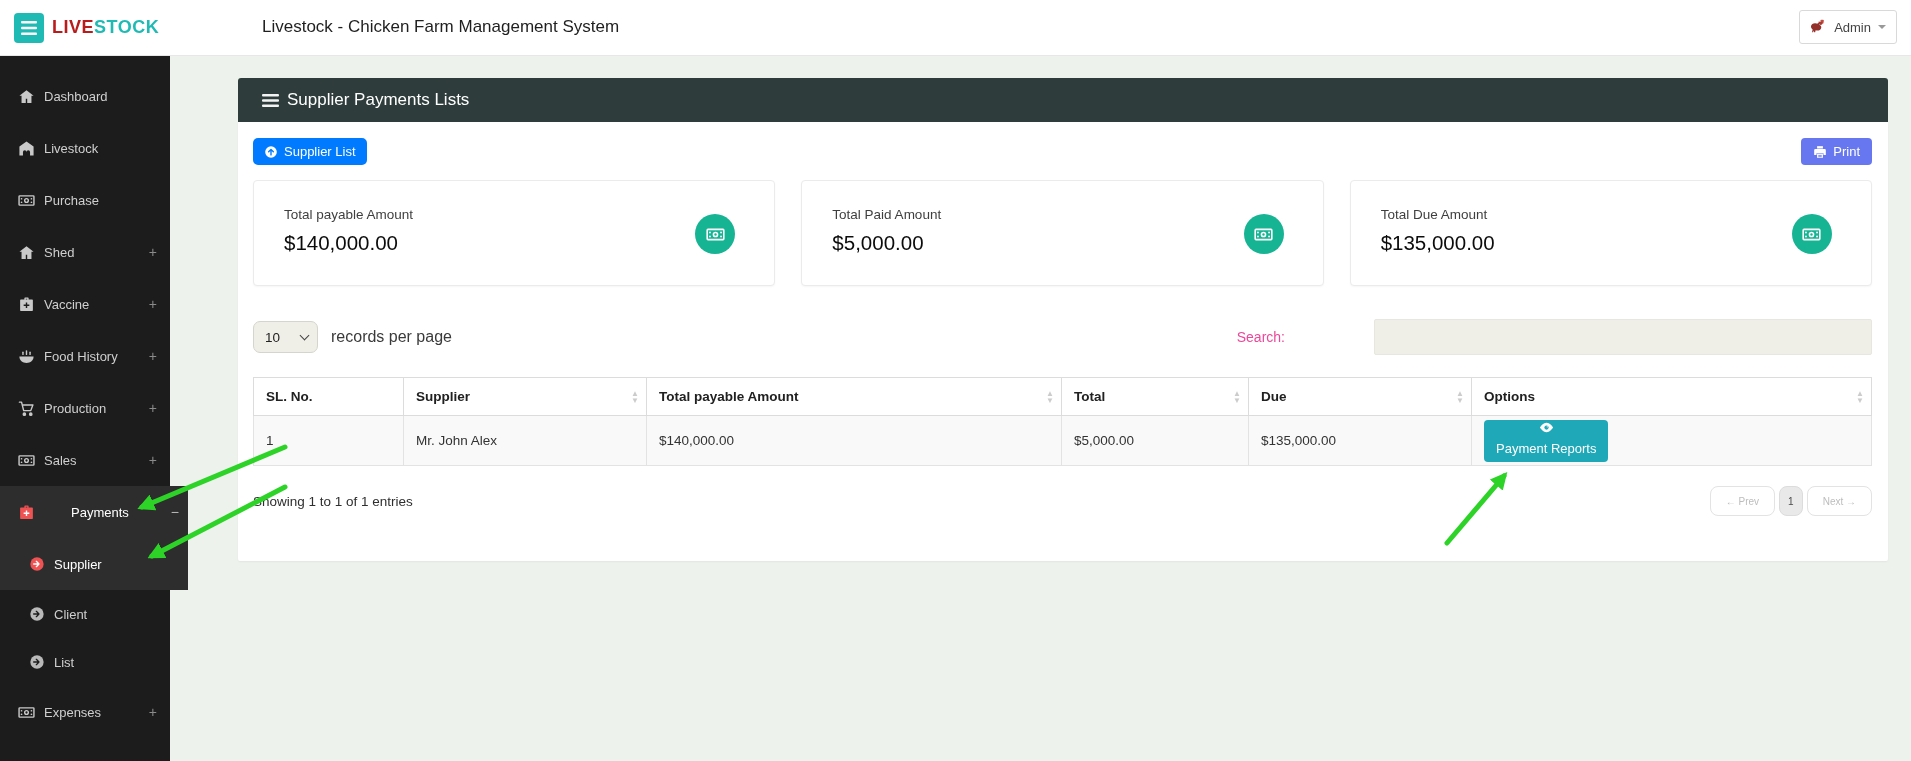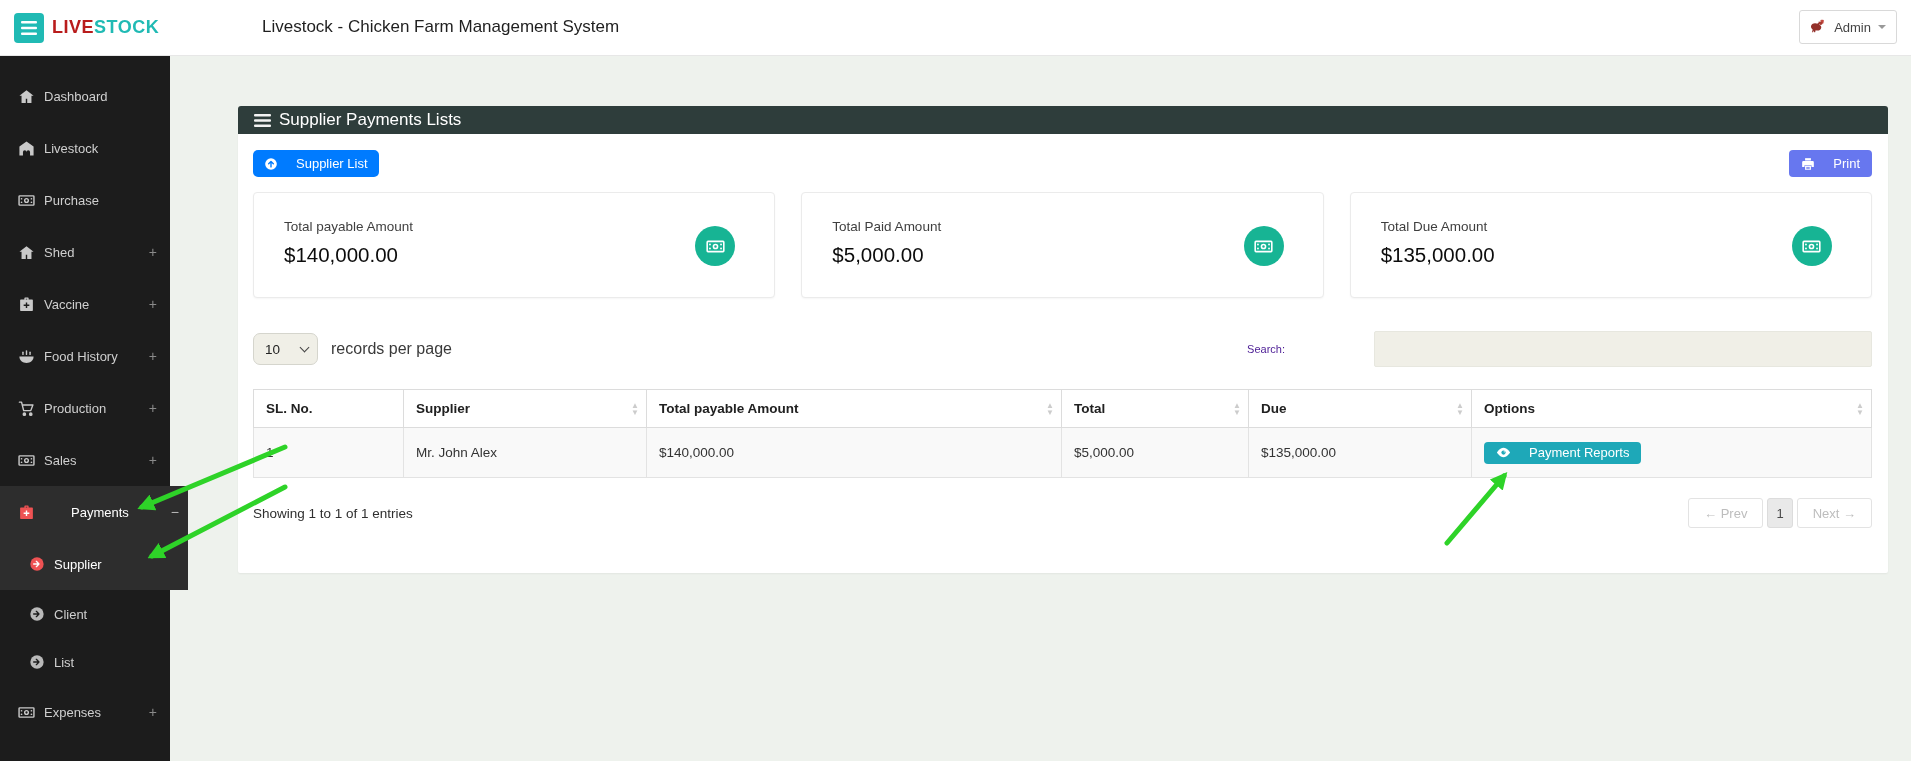--- a/index.html
+++ b/index.html
@@ -31,53 +31,53 @@
   .side-sub { position:relative; height:48px; display:flex; align-items:center; padding-left:29px; cursor:pointer; color:#fff; }
   .side-sub .s-icon { width:16px; height:16px; margin-right:9px; display:inline-flex; }
   .side-sub .s-icon svg { width:16px; height:16px; }
   .side-sub .s-label { font-size:13px; }
   .side-sub.plain { width:170px; background:transparent; color:#cfcfcf; }
   .gray-ic { color:#b9b9b9; }
 
   
   .main { position:absolute; left:170px; top:56px; width:1741px; height:705px; background:#eef2ed; }
   .panel { position:absolute; left:68px; top:22px; width:1650px; }
-  .panel-bar { height:28px; background:#2e3d3b; border-radius:3px 3px 0 0; display:flex; align-items:center; padding-left:16px; color:#fff;margin-top:28px; }
+  .panel-bar { height:44px; background:#2e3d3b; border-radius:3px 3px 0 0; display:flex; align-items:center; padding-left:24px; color:#fff; }
   .panel-bar .bar-title { font-size:17px; font-weight:500; margin-left:8px; }
   .panel-body { background:#fff; height:439px; padding:16px 16px 0 15px; border-radius:0 0 2px 2px; box-shadow:0 1px 2px rgba(0,0,0,.05); position:relative; }
 
   .btn-row { display:flex; justify-content:space-between; align-items:flex-start; height:27px; margin-bottom:15px; }
-  .btn { display:inline-flex; align-items:center; gap:18px; border:none; border-radius:4px; color:#fff; font-size:13px; cursor:pointer; font-family:inherit; }
+  .btn { display:inline-flex; align-items:center; gap:6px; border:none; border-radius:4px; color:#fff; font-size:13px; cursor:pointer; font-family:inherit; }
   .btn-supplier-list { background:#007bff; height:27px; padding:0 11px; border-radius:5px; }
   .btn-print { background:#6777ef; height:27px; padding:4px 12px; }
 
   .cards { display:flex; gap:26px; height:106px; margin-bottom:33px; }
   .card { flex:1; position:relative; background:#fff; border:1px solid #ebebeb; border-radius:4px; box-shadow:0 1px 2px rgba(0,0,0,.04); padding:26px 30px; }
   .card .card-label { font-size:13.5px; color:#3f3f3f; margin-bottom:9px; }
   .card .card-value { font-size:20.5px; color:#0c0c0c; font-weight:500; }
   .card .card-circle { position:absolute; right:39px; top:33px; width:40px; height:40px; border-radius:50%; background:#17b494; display:flex; align-items:center; justify-content:center; }
 
   .controls { display:flex; align-items:center; height:36px; margin-bottom:22px; }
   .records-select { width:65px; height:32px; background:#f0efe7; border:1px solid #d5d5cd; border-radius:7px; display:flex; align-items:center; justify-content:space-between; padding:0 9px 0 11px; font-size:13.5px; color:#222; cursor:pointer; }
   .chev { width:7px; height:7px; border-right:1.8px solid #444; border-bottom:1.8px solid #444; transform:rotate(45deg); margin-top:-4px; }
   .records-label { font-size:16px; color:#3a3a3a; margin-left:13px; }
   .search-wrap { margin-left:auto; display:flex; align-items:center; }
-  .search-label { font-size:11px; color:#4c1d95; margin-right:89px; }
+  .search-label { font-size:14px; color:#ec4899; margin-right:89px; }
   .search-input { width:498px; height:36px; background:#f0efe7; border:1px solid #e7e7df; border-radius:2px; padding:0 10px; font-size:13.5px; font-family:inherit; color:#222; outline:none; }
 
   table.data { width:1619px; border-collapse:collapse; table-layout:fixed; }
   table.data th { position:relative; height:38px; border:1px solid #dcdcdc; text-align:left; padding:0 24px 0 12px; font-size:13.5px; font-weight:700; color:#212121; background:#fff; }
   table.data td { height:50px; border:1px solid #e3e3e3; padding:0 12px; font-size:13.5px; color:#333; background:#f9f9f9; }
   .sort-ic { position:absolute; right:7px; top:50%; transform:translateY(-50%); display:flex; flex-direction:column; color:#ccc; font-size:8px; line-height:7px; cursor:pointer; }
-  .btn-report { background:#1ea8b8; height:22px; padding:0 12px; border-radius:4px; }
+  .btn-report { background:#1ea8b8; height:42px; padding:0 12px; border-radius:4px;flex-direction:column; }
 
   .foot-row { display:flex; align-items:center; margin-top:20px; }
   .showing { font-size:13.5px; color:#2f2f2f; }
   .pager { margin-left:auto; display:flex; gap:4px; }
-  .pg { height:30px; display:inline-flex; align-items:center; border:1px solid #e3e3e3; border-radius:3px; background:#fff; font-size:13px; padding:0 15px; color:#bdbdbd; cursor:pointer; font-family:inherit; }
+  .pg { height:30px; display:inline-flex; align-items:center; border:1px solid #e3e3e3; border-radius:8px; background:#fff; font-size:10px; padding:0 15px; color:#bdbdbd; cursor:pointer; font-family:inherit; }
   .pg.current { background:#e9e9e9; border-color:#dcdcdc; color:#4a4a4a; padding:0 8px; }
 
   .arrows-overlay { position:absolute; left:0; top:0; width:1911px; height:761px; z-index:60; pointer-events:none; }
   .i-flex { display:inline-flex; }
 </style>
 </head>
 <body>
 
 <div id="app">
 

